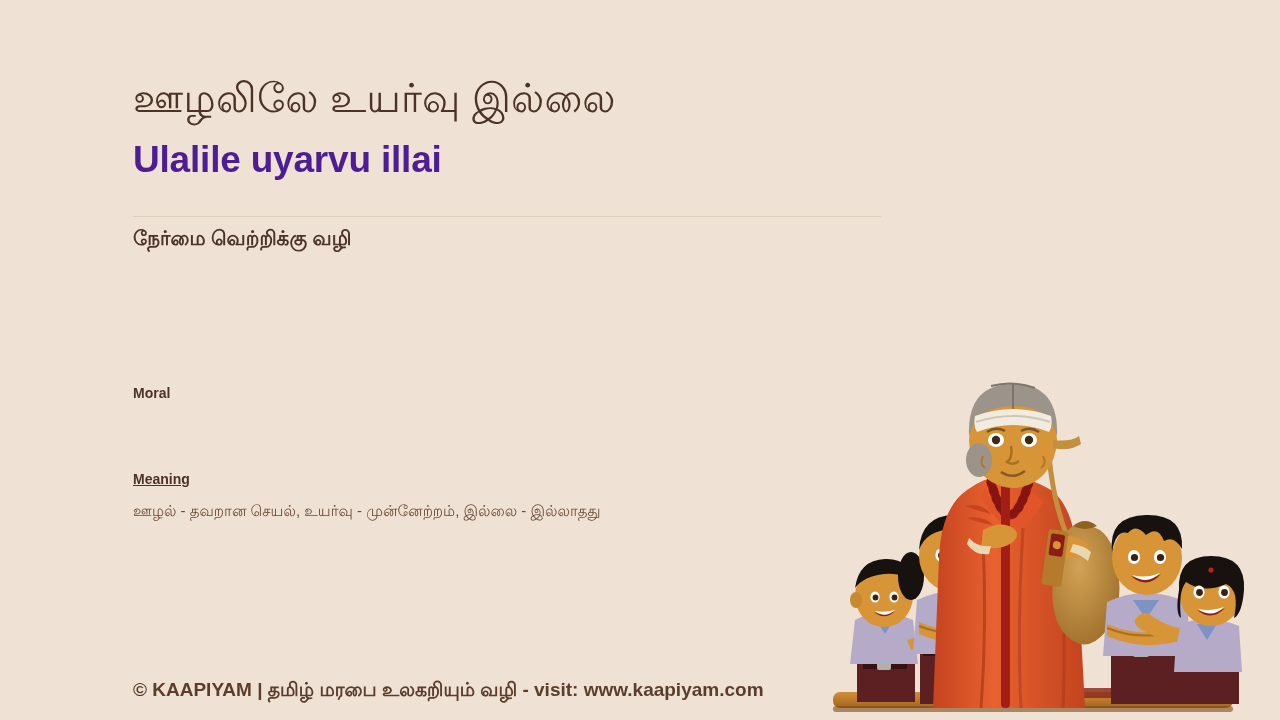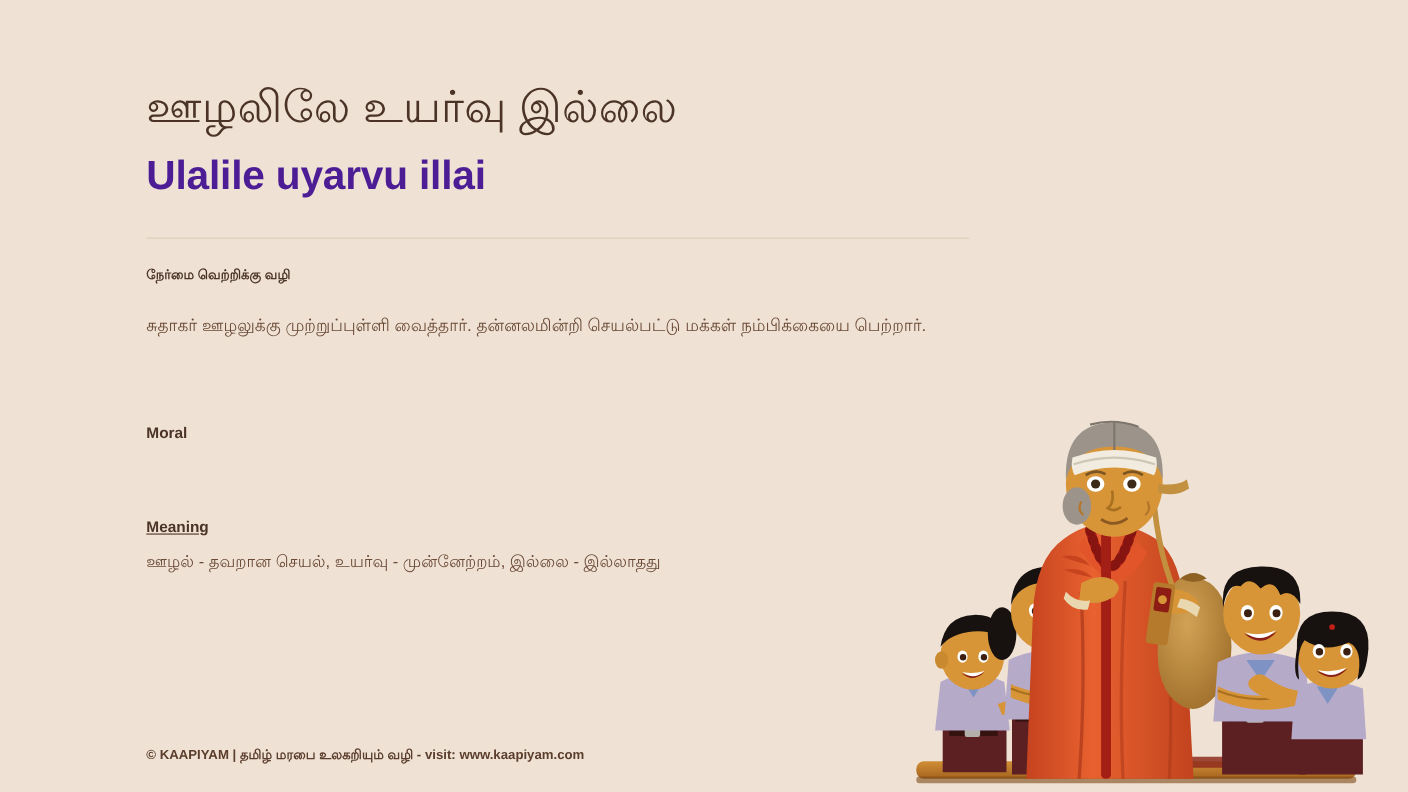--- a/index.html
+++ b/index.html
@@ -49,21 +49,21 @@
   }
 
   .section-head {
     position:absolute;
     left:0;
     font-size:19px;
     font-weight:700;
     color:#4b3328;
     white-space:nowrap;
   }
-  .section-head.story { top:243px; font-size:12px; }
+  .section-head.story { top:227px; font-size:20px; }
 
   .story-body {
     position:absolute;
     left:0; top:285px;
     width:742px;
     font-size:15.5px;
     line-height:24px;
     color:#6b4a36;
   }
 
@@ -85,21 +85,21 @@
     line-height:22px;
     color:#6b4a36;
     white-space:nowrap;
   }
   .value.moral   { top:414px; }
   .value.meaning { top:500px; }
 
   .footer {
     position:absolute;
     left:0; top:679px;
-    font-size:12px;
+    font-size:19px;
     font-weight:700;
     color:#5a3d2b;
     white-space:nowrap;
   }
 
   
   .illustration {
     position:absolute;
     left:815px; top:378px;
     width:465px; height:342px;
@@ -113,21 +113,20 @@
 <div class="content">
 
   <div class="title-tamil">ஊழலிலே உயர்வு இல்லை</div>
 
   <div class="title-latin">Ulalile uyarvu illai</div>
 
   <div class="divider"></div>
 
   <div class="section-head story">நேர்மை வெற்றிக்கு வழி</div>
 
-  <div class="story-body">சுதாகர் ஊழலுக்கு முற்றுப்புள்ளி வைத்தார். தன்னலமின்றி செயல்பட்டு மக்கள் நம்பிக்கையை பெற்றார்.</div>
 
   <div class="label moral">Moral</div>
 
   <div class="label meaning">Meaning</div>
   <div class="value meaning">ஊழல் - தவறான செயல், உயர்வு - முன்னேற்றம், இல்லை - இல்லாதது</div>
 
   <div class="footer">© KAAPIYAM | தமிழ் மரபை உலகறியும் வழி - visit: www.kaapiyam.com</div>
 </div>
 
 <div class="illustration">

